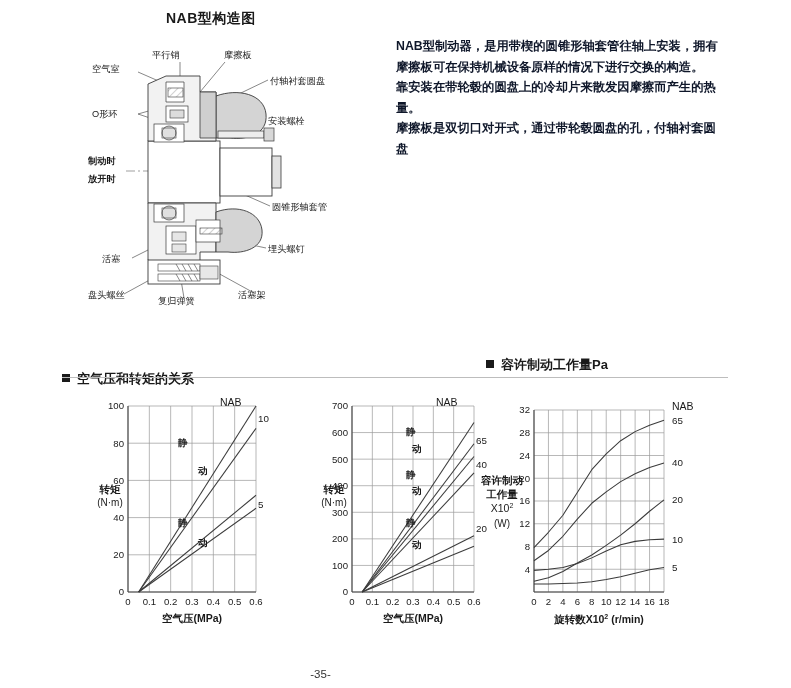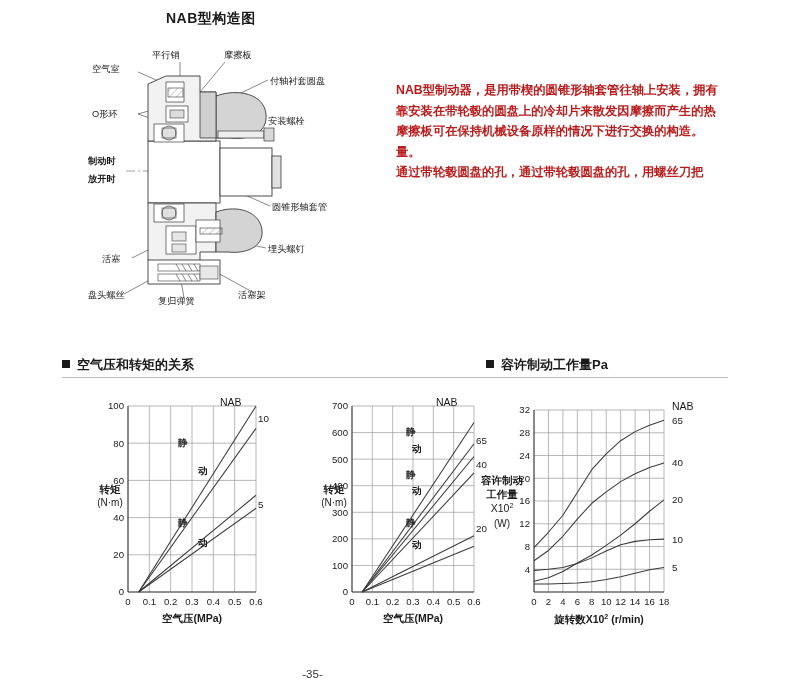--- a/index.html
+++ b/index.html
@@ -16,41 +16,41 @@
   
   .diagram-title{
     position:absolute;left:166px;top:10px;
     font-size:14px;font-weight:600;letter-spacing:.5px;text-align:center;
   }
   .diagram-wrap{position:absolute;left:88px;top:36px;width:300px;height:275px;}
   .diagram-svg{display:block;}
 
   .intro{
     position:absolute;left:396px;top:36px;width:330px;
-    font-size:12.3px;line-height:20.5px;font-weight:600;color:#b91c1c;margin-top:44px;
+    font-size:12.3px;line-height:20.5px;font-weight:600;color:#0f172a;
   }
   .intro p{margin:0;}
 
   
   .sec{position:absolute;font-size:13px;font-weight:700;}
   .sec .sq{display:inline-block;width:8px;height:8px;background:#1a1a1a;margin-right:7px;position:relative;top:-1px;}
-  .sec1{left:62px;top:356px;}
+  .sec1{left:62px;top:370px;}
   .sec2{left:486px;top:356px;}
   .rule{position:absolute;left:62px;top:377px;width:666px;height:1px;background:#bdbdbd;}
 
   
   .chart{position:absolute;}
   .c1{left:82px;top:396px;width:210px;height:245px;}
   .c2{left:300px;top:396px;width:210px;height:245px;}
   .c3{left:472px;top:396px;width:250px;height:245px;}
   .chart svg{display:block;}
 
   .footer{
     position:absolute;left:0;top:668px;width:625px;text-align:center;
-    font-size:11.5px;color:#333;
+    font-size:11.5px;color:#333;padding-left:8px;
   }
 </style>
 </head>
 <body>
 
 <div class="page">
 
   <div class="diagram-title">NAB型构造图</div>
 
   <div class="diagram-wrap">
@@ -134,24 +134,24 @@
         <text x="180" y="216">埋头螺钉</text>
         <text x="0" y="262">盘头螺丝</text>
         <text x="70" y="268">复归弹簧</text>
         <text x="150" y="262">活塞架</text>
       </g>
     </svg>
   </div>
 
   <div class="intro">
     <p>NAB型制动器，是用带楔的圆锥形轴套管往轴上安装，拥有</p>
+    <p>摩擦板可在保持机械设备原样的情况下进行交换的构造。</p>
     <p>靠安装在带轮毂的圆盘上的冷却片来散发因摩擦而产生的热</p>
-    <p>摩擦板可在保持机械设备原样的情况下进行交换的构造。</p>
     <p>量。</p>
-    <p>通过带轮毂圆盘的孔，通过带轮毂圆盘的孔，用螺丝刀把</p>
+    <p>摩擦板是双切口对开式，通过带轮毂圆盘的孔，付轴衬套圆盘</p>
   </div>
 
   <div class="sec sec1">
     <span class="sq"></span><span>空气压和转矩的关系</span>
   </div>
   <div class="sec sec2">
     <span class="sq"></span><span>容许制动工作量Pa</span>
   </div>
   <div class="rule"></div>
 

